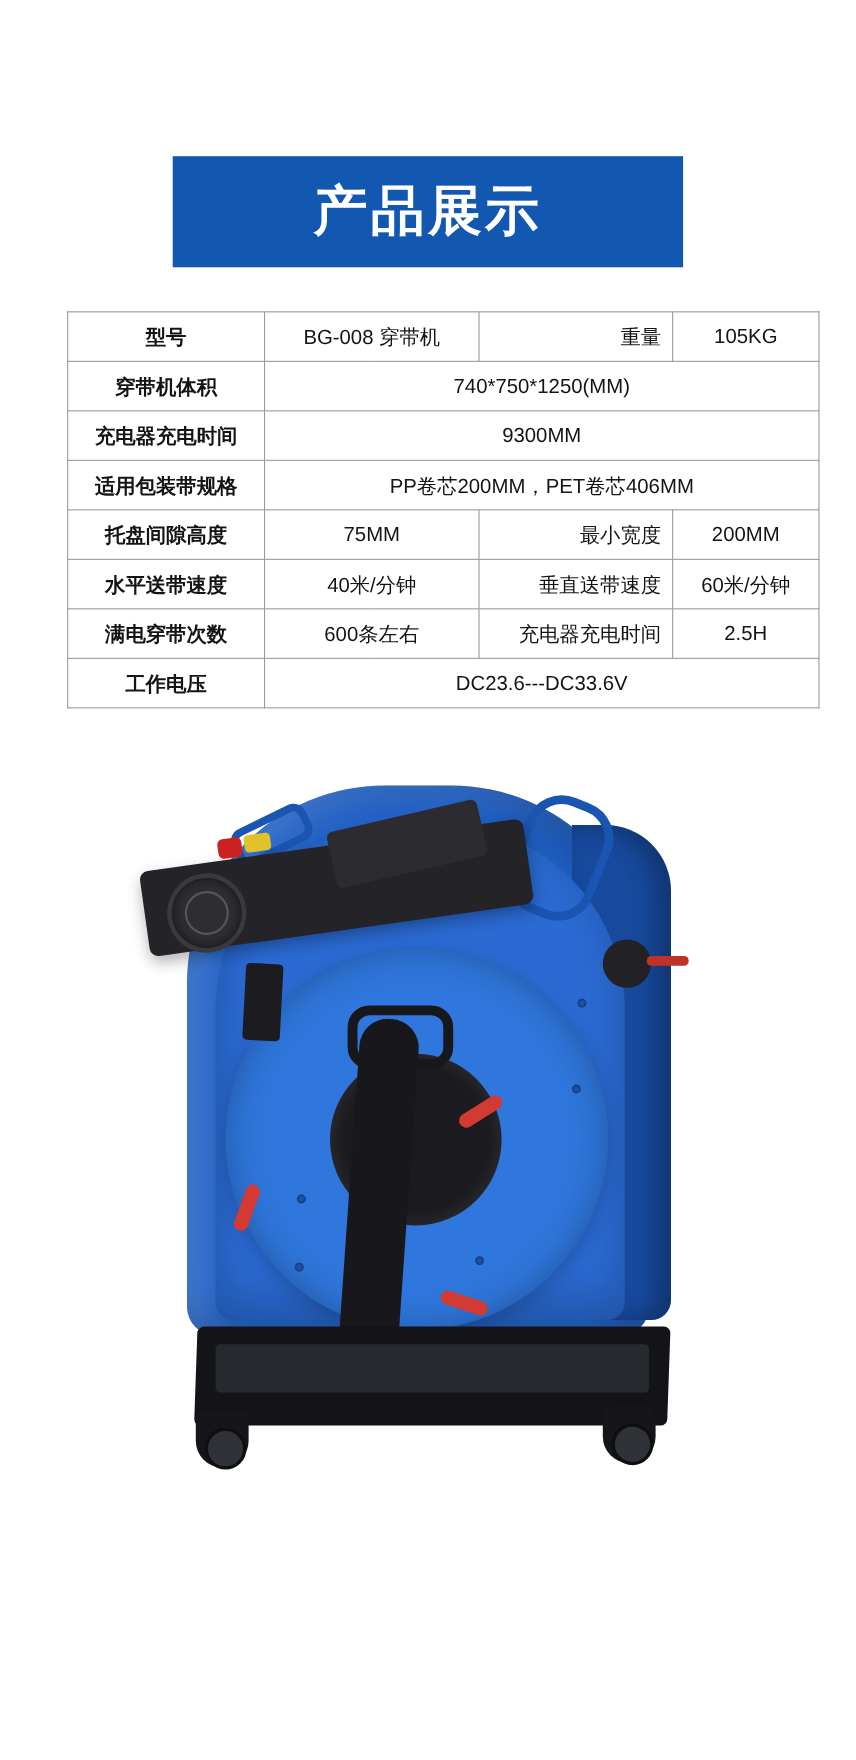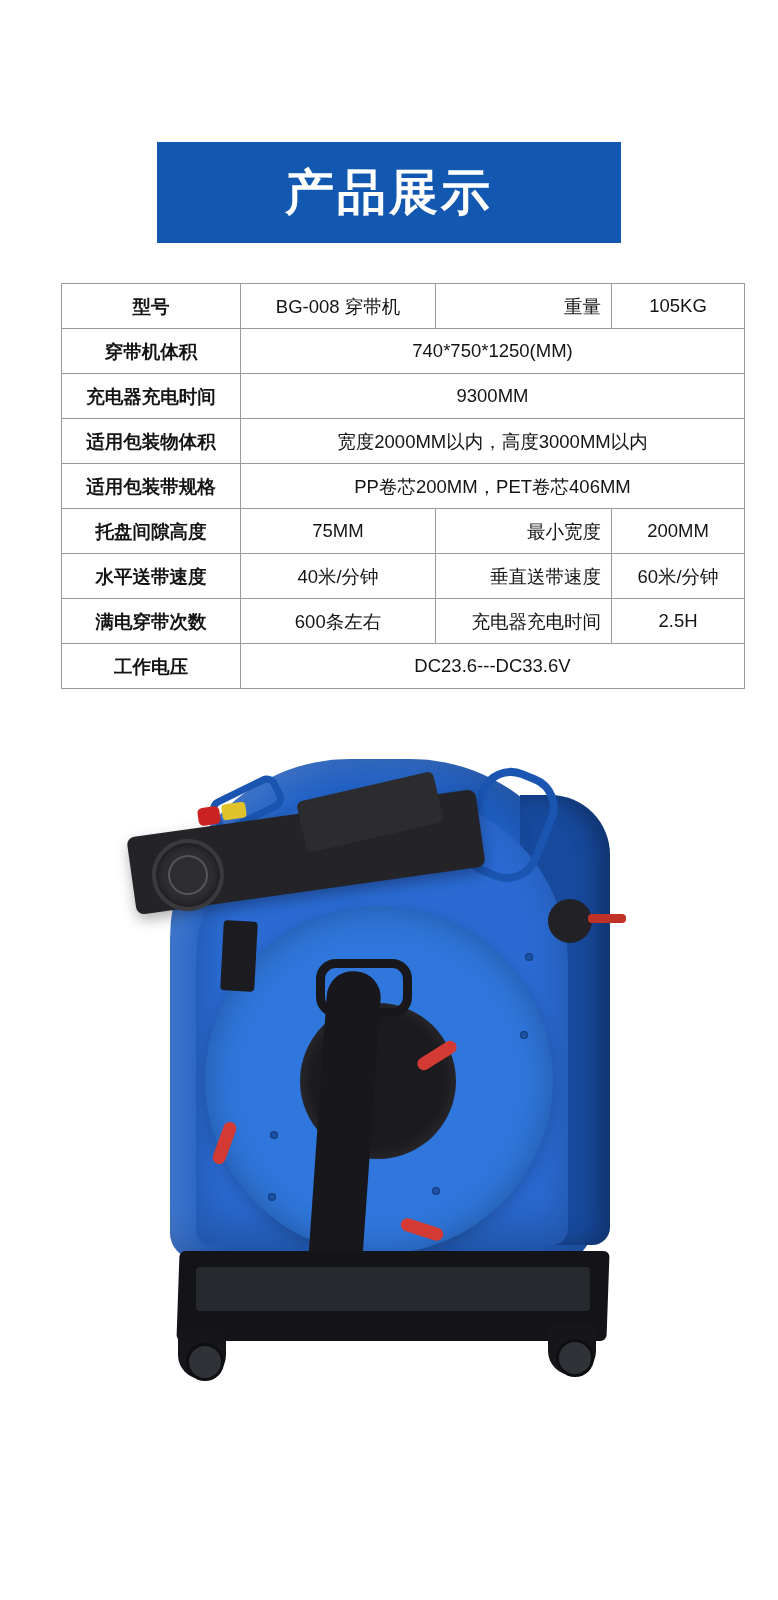--- a/index.html
+++ b/index.html
@@ -398,24 +398,20 @@
         <tr>
           <td class="lbl">穿带机体积</td>
           <td class="val" colspan="4">740*750*1250(MM)</td>
         </tr>
 
         <tr>
           <td class="lbl">充电器充电时间</td>
           <td class="val" colspan="4">9300MM</td>
         </tr>
 
-        <tr>
-          <td class="lbl">适用包装物体积</td>
-          <td class="val" colspan="4">宽度2000MM以内，高度3000MM以内</td>
-        </tr>
 
 
         <tr>
           <td class="lbl">适用包装带规格</td>
           <td class="val" colspan="4">PP卷芯200MM，PET卷芯406MM</td>
         </tr>
 
 
 
         <tr>

